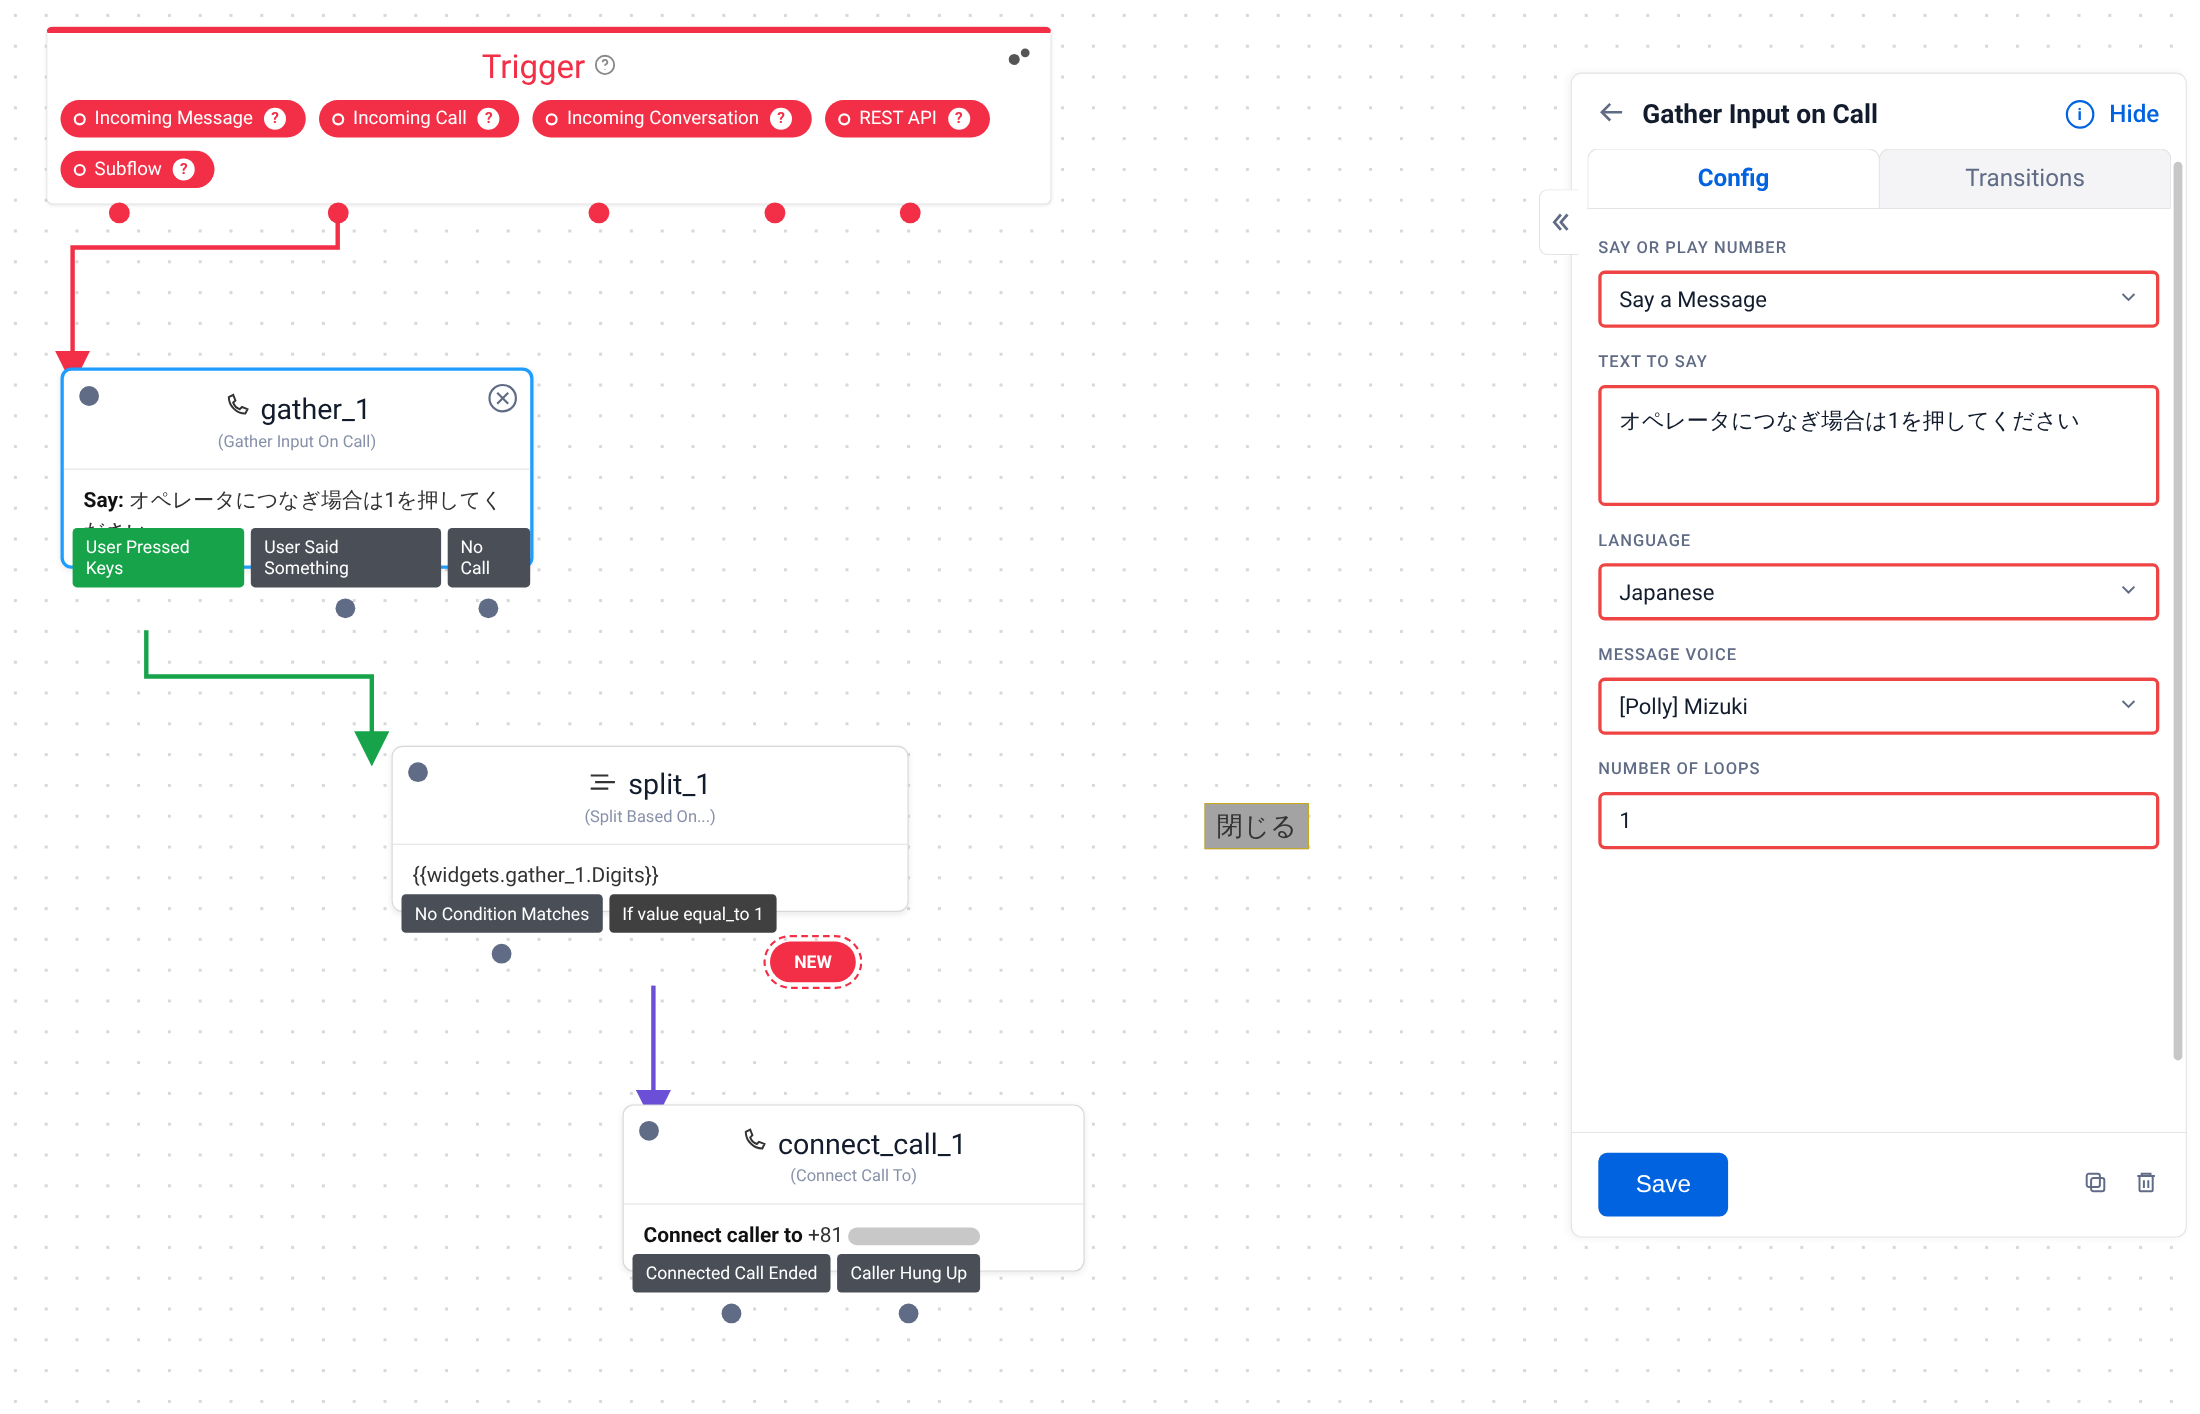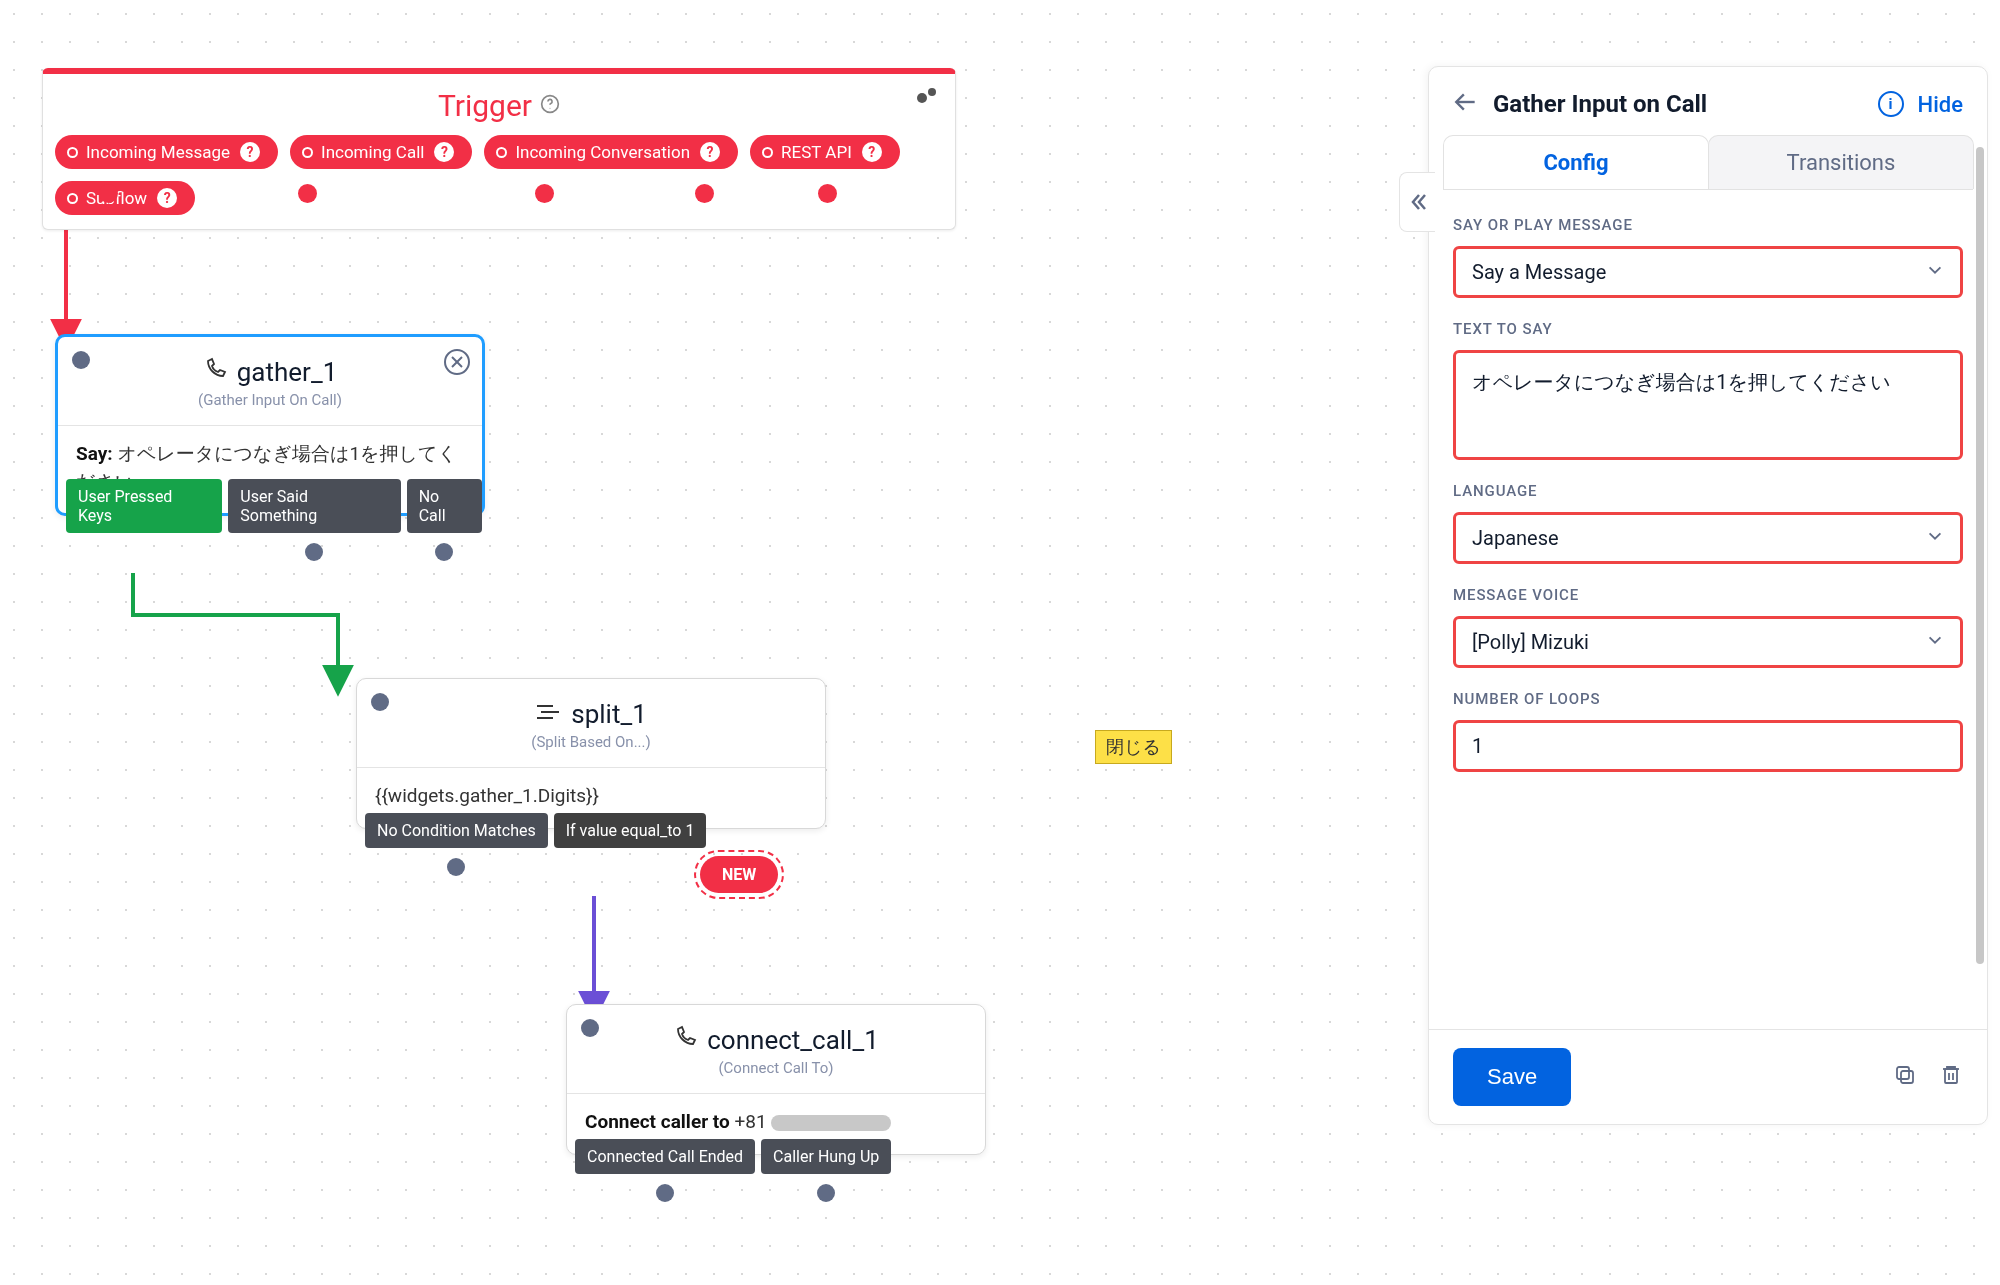--- a/index.html
+++ b/index.html
@@ -34,21 +34,20 @@
   .trigger {
     position: absolute;
     left: 42px; top: 24px;
     width: 914px;
     background: #fff;
     border: 1px solid #e0e0e0;
     border-top: 6px solid #f22f46;
     border-radius: 6px;
     box-shadow: 0 1px 3px rgba(0,0,0,0.08);
     z-index: 5;
-    margin-top: 44px;
   }
   .trigger-header {
     display: flex;
     align-items: center;
     justify-content: center;
     padding: 14px 20px 8px;
     position: relative;
   }
   .trigger-title {
     color: #f22f46;
@@ -201,24 +200,24 @@
     border-radius: 999px;
     font-weight: 700;
     font-size: 16px;
     outline: 2px dashed #f22f46;
     outline-offset: 4px;
   }
 
   
   .close-label {
     position: absolute;
-    background: #fde047;
+    background: #a3a3a3;
     border: 1px solid #c7a91e;
     color: #333;
-    font-size: 18px;
+    font-size: 24px;
     padding: 4px 10px;
   }
 
   
   .panel {
     position: absolute;
     right: 12px;
     top: 66px;
     width: 560px;
     bottom: 160px;
@@ -553,21 +552,21 @@
     </span>
     <span class="panel-title">Gather Input on Call</span>
     <span class="info-circ">i</span>
     <span class="hide-link">Hide</span>
   </div>
   <div class="tabs">
     <div class="tab active"><span>Config</span></div>
     <div class="tab"><span>Transitions</span></div>
   </div>
   <div class="panel-body">
-    <div class="field-label">SAY OR PLAY MESSAGE</div>
+    <div class="field-label">SAY OR PLAY NUMBER</div>
     <div class="select">
       <span>Say a Message</span>
       <span class="chev"><svg width="18" height="18" viewBox="0 0 20 20" fill="none" stroke="currentColor" stroke-width="2">
             <polyline points="4,7 10,13 16,7"></polyline>
           </svg></span>
     </div>
 
     <div class="field-label">TEXT TO SAY</div>
     <div class="textarea"><span>オペレータにつなぎ場合は1を押してください</span></div>
 

